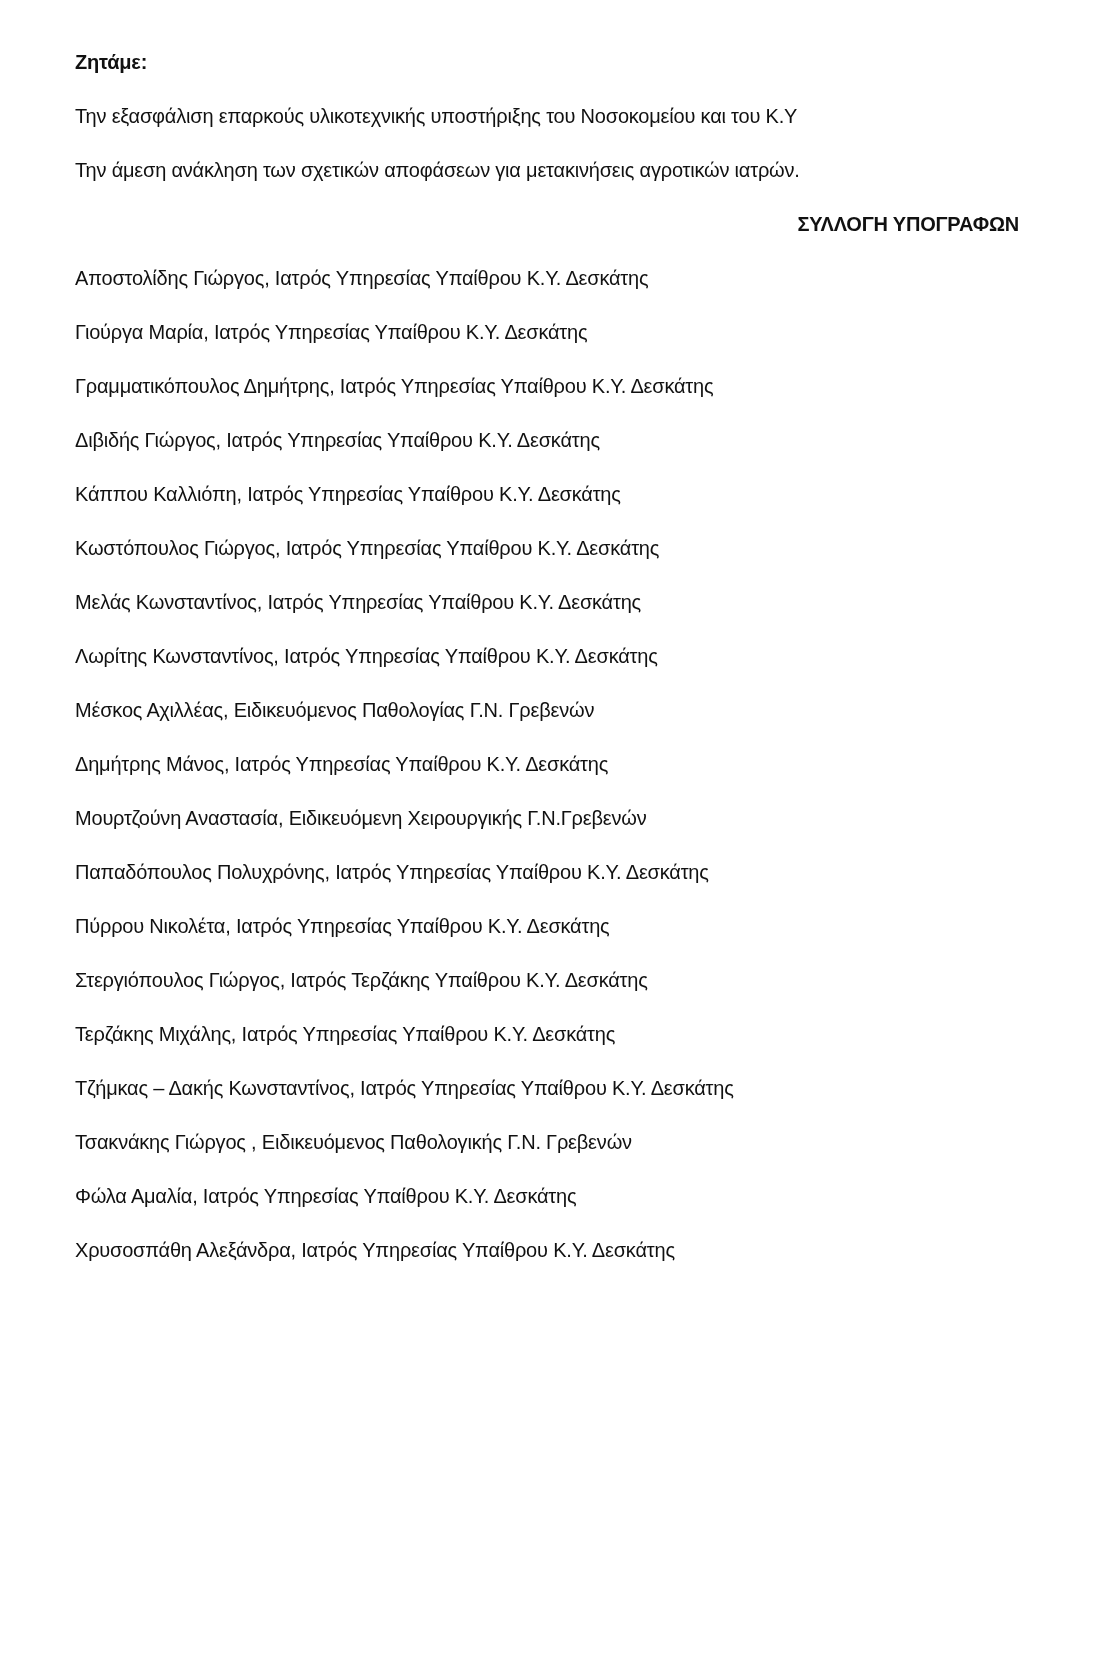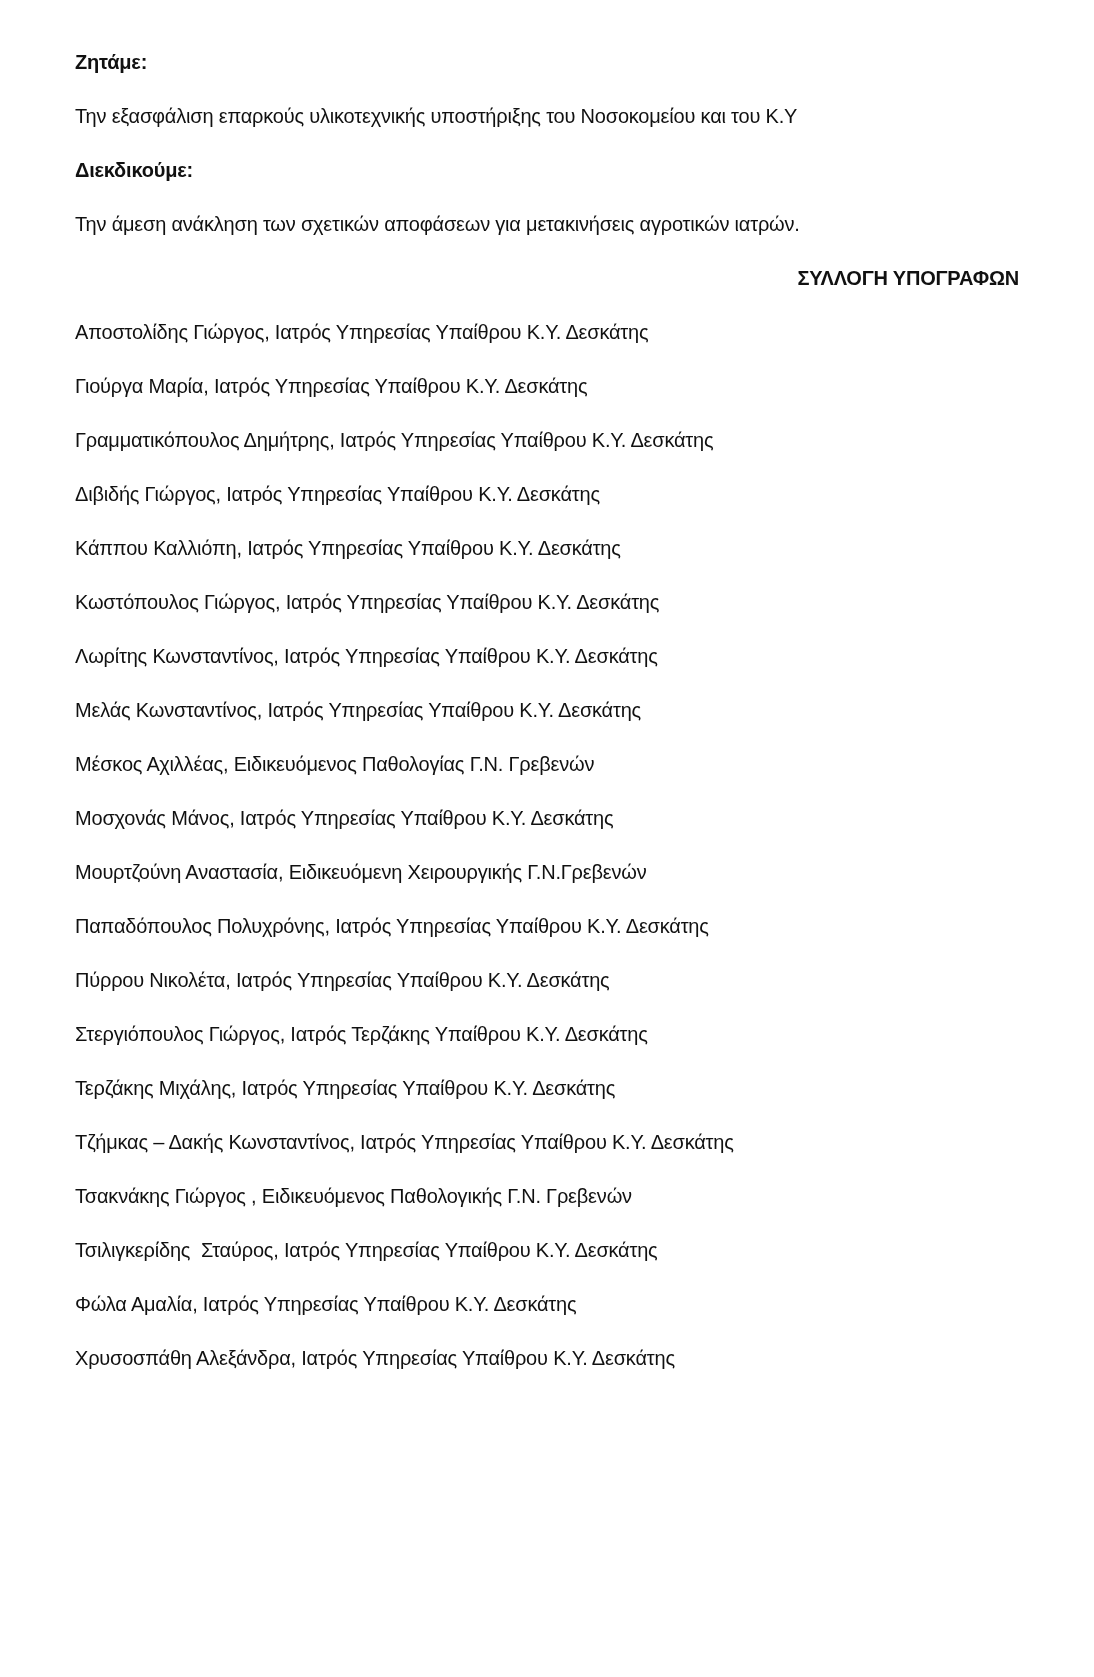--- a/index.html
+++ b/index.html
@@ -30,40 +30,38 @@
 </style>
 </head>
 <body>
 
 <div class="page">
 
   <p class="para bold">Ζητάμε:</p>
 
   <p class="para">Την εξασφάλιση επαρκούς υλικοτεχνικής υποστήριξης του Νοσοκομείου και του Κ.Υ</p>
 
-  <p class="para bold">Διεκδικούμε:</p>
 
   <p class="para">Την άμεση ανάκληση των σχετικών αποφάσεων για μετακινήσεις αγροτικών ιατρών.</p>
 
   <p class="para bold centered">ΣΥΛΛΟΓΗ ΥΠΟΓΡΑΦΩΝ</p>
 
   <p class="para">Αποστολίδης Γιώργος, Ιατρός Υπηρεσίας Υπαίθρου Κ.Υ. Δεσκάτης</p>
   <p class="para">Γιούργα Μαρία, Ιατρός Υπηρεσίας Υπαίθρου Κ.Υ. Δεσκάτης</p>
   <p class="para">Γραμματικόπουλος Δημήτρης, Ιατρός Υπηρεσίας Υπαίθρου Κ.Υ. Δεσκάτης</p>
   <p class="para">Διβιδής Γιώργος, Ιατρός Υπηρεσίας Υπαίθρου Κ.Υ. Δεσκάτης</p>
   <p class="para">Κάππου Καλλιόπη, Ιατρός Υπηρεσίας Υπαίθρου Κ.Υ. Δεσκάτης</p>
   <p class="para">Κωστόπουλος Γιώργος, Ιατρός Υπηρεσίας Υπαίθρου Κ.Υ. Δεσκάτης</p>
+  <p class="para">Μελάς Κωνσταντίνος, Ιατρός Υπηρεσίας Υπαίθρου Κ.Υ. Δεσκάτης</p>
   <p class="para">Λωρίτης Κωνσταντίνος, Ιατρός Υπηρεσίας Υπαίθρου Κ.Υ. Δεσκάτης</p>
-  <p class="para">Μελάς Κωνσταντίνος, Ιατρός Υπηρεσίας Υπαίθρου Κ.Υ. Δεσκάτης</p>
   <p class="para">Μέσκος Αχιλλέας, Ειδικευόμενος Παθολογίας Γ.Ν. Γρεβενών</p>
-  <p class="para">Μοσχονάς Μάνος, Ιατρός Υπηρεσίας Υπαίθρου Κ.Υ. Δεσκάτης</p>
+  <p class="para">Δημήτρης Μάνος, Ιατρός Υπηρεσίας Υπαίθρου Κ.Υ. Δεσκάτης</p>
   <p class="para">Μουρτζούνη Αναστασία, Ειδικευόμενη Χειρουργικής Γ.Ν.Γρεβενών</p>
   <p class="para">Παπαδόπουλος Πολυχρόνης, Ιατρός Υπηρεσίας Υπαίθρου Κ.Υ. Δεσκάτης</p>
   <p class="para">Πύρρου Νικολέτα, Ιατρός Υπηρεσίας Υπαίθρου Κ.Υ. Δεσκάτης</p>
   <p class="para">Στεργιόπουλος Γιώργος, Ιατρός Τερζάκης Υπαίθρου Κ.Υ. Δεσκάτης</p>
   <p class="para">Τερζάκης Μιχάλης, Ιατρός Υπηρεσίας Υπαίθρου Κ.Υ. Δεσκάτης</p>
   <p class="para">Τζήμκας – Δακής Κωνσταντίνος, Ιατρός Υπηρεσίας Υπαίθρου Κ.Υ. Δεσκάτης</p>
   <p class="para">Τσακνάκης Γιώργος , Ειδικευόμενος Παθολογικής Γ.Ν. Γρεβενών</p>
-  <p class="para">Τσιλιγκερίδης  Σταύρος, Ιατρός Υπηρεσίας Υπαίθρου Κ.Υ. Δεσκάτης</p>
   <p class="para">Φώλα Αμαλία, Ιατρός Υπηρεσίας Υπαίθρου Κ.Υ. Δεσκάτης</p>
   <p class="para">Χρυσοσπάθη Αλεξάνδρα, Ιατρός Υπηρεσίας Υπαίθρου Κ.Υ. Δεσκάτης</p>
 
 </div>
 
 </body></html>

